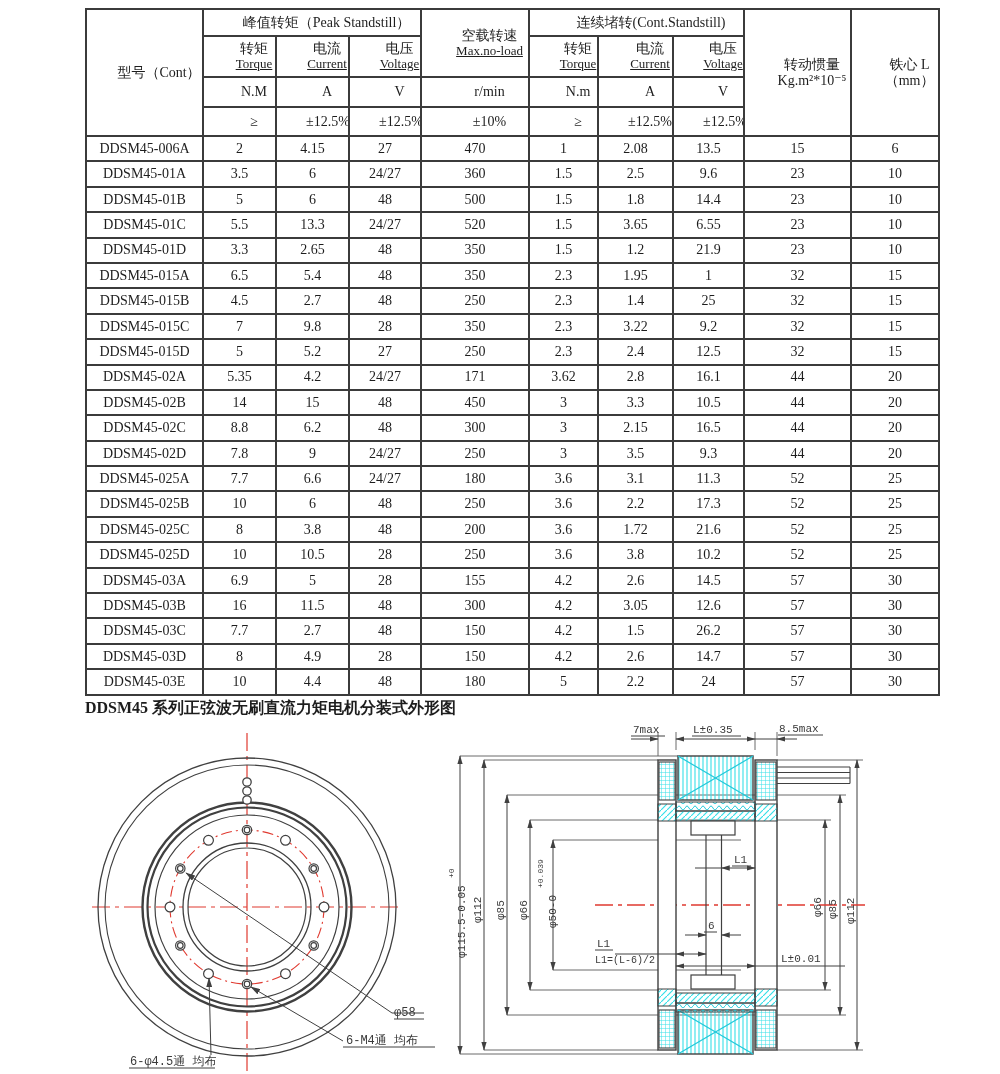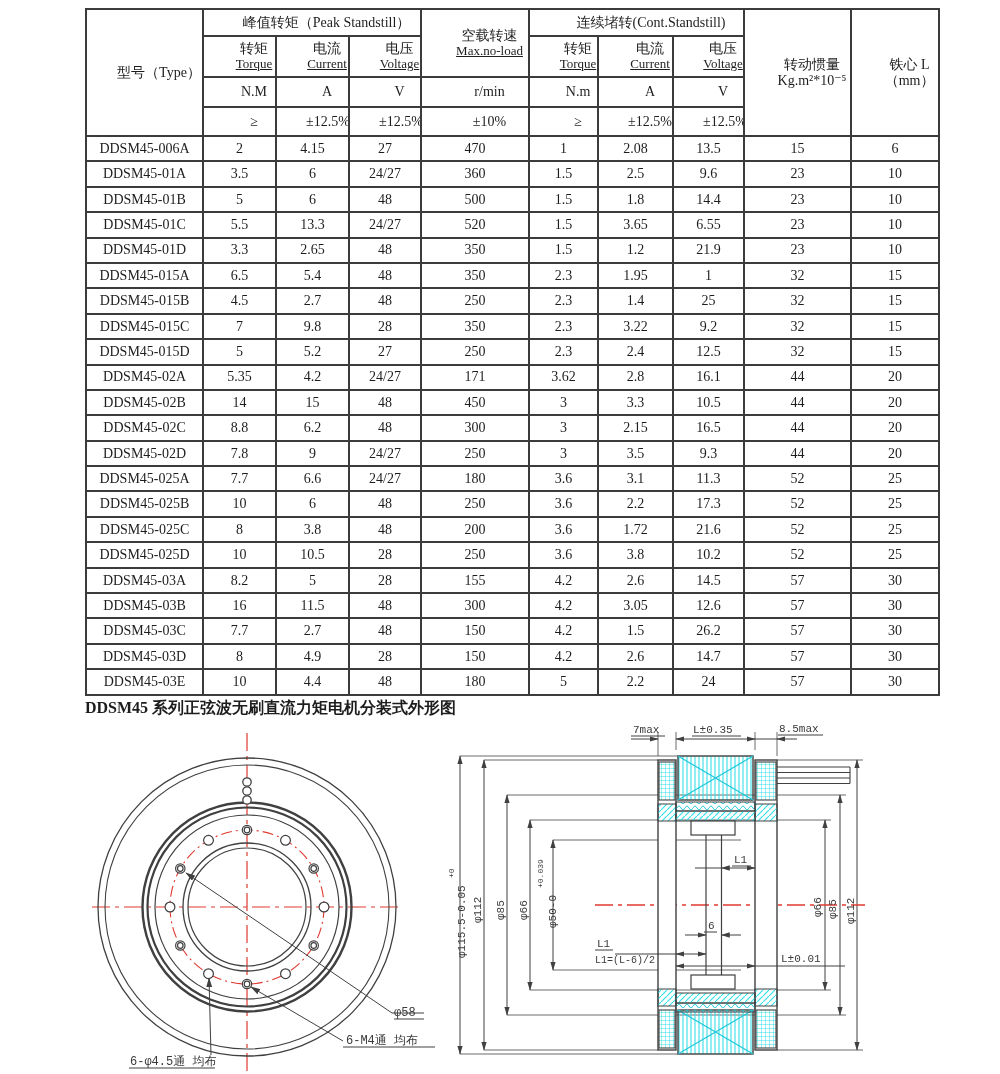--- a/index.html
+++ b/index.html
@@ -34,21 +34,21 @@
         <col style="width:72px">
       <col style="width:108px">
         <col style="width:69px">
         <col style="width:75px">
         <col style="width:71px">
       <col style="width:107px">
         <col style="width:88px">
     </colgroup>
     <thead>
       <tr class="h1">
-        <th rowspan="4">型号（Type）</th>
+        <th rowspan="4">型号（Cont）</th>
         <th colspan="3">峰值转矩（Peak Standstill）</th>
         <th rowspan="2">
           <div>空载转速</div>
           <div class="hdr-en">Max.no-load</div>
         </th>
         <th colspan="3">连续堵转(Cont.Standstill)</th>
         <th rowspan="4">
           <div>转动惯量</div>
           <div>Kg.m²*10⁻⁵</div>
         </th>
@@ -302,21 +302,21 @@
           <td>28</td>
           <td>250</td>
           <td>3.6</td>
           <td>3.8</td>
           <td>10.2</td>
           <td>52</td>
           <td>25</td>
         </tr>
         <tr>
           <td class="type-cell">DDSM45-03A</td>
-          <td>8.2</td>
+          <td>6.9</td>
           <td>5</td>
           <td>28</td>
           <td>155</td>
           <td>4.2</td>
           <td>2.6</td>
           <td>14.5</td>
           <td>57</td>
           <td>30</td>
         </tr>
         <tr>

